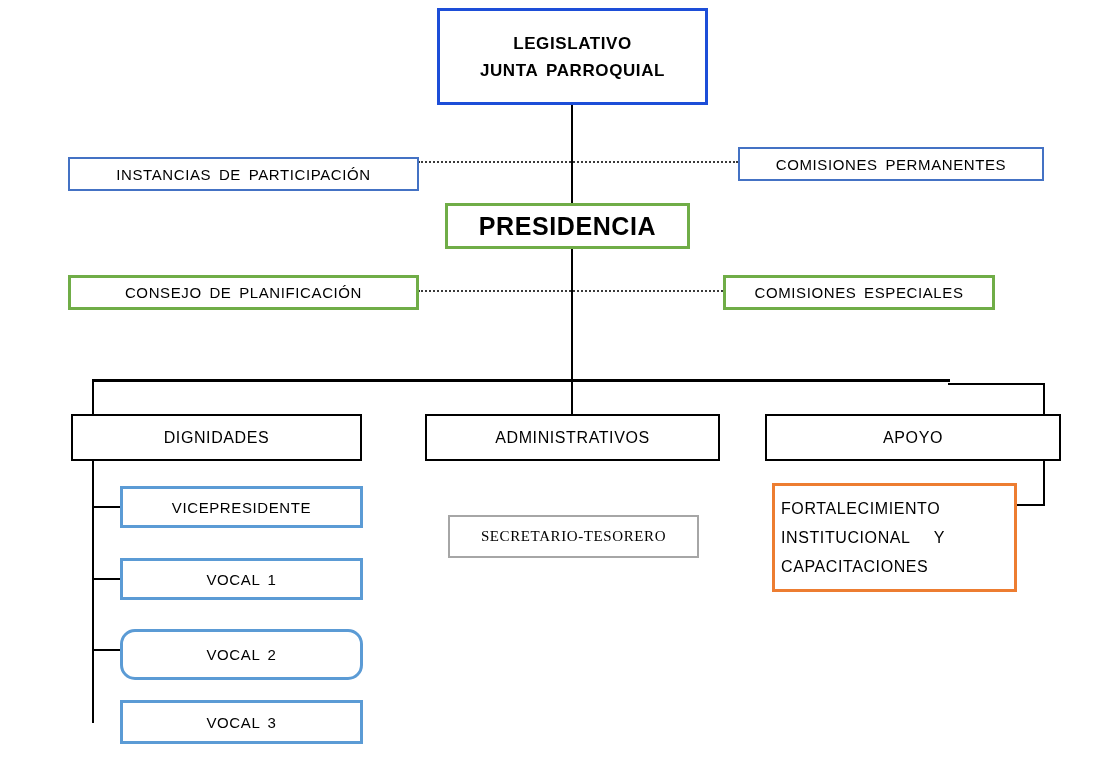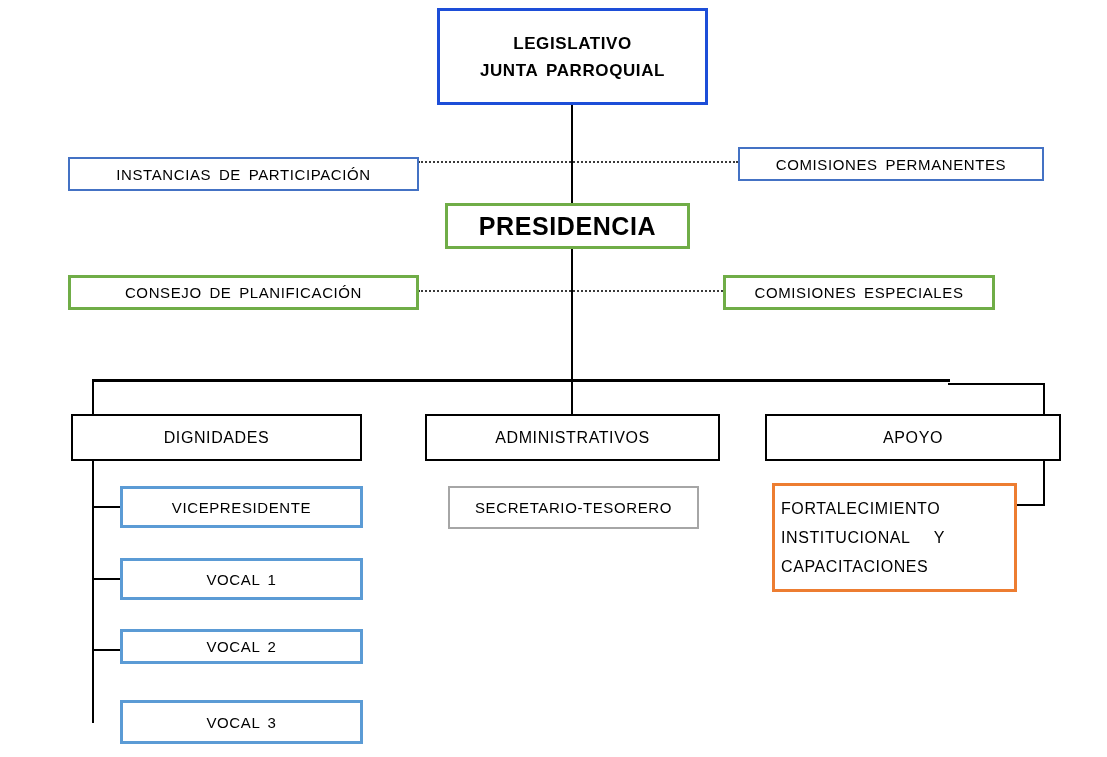--- a/index.html
+++ b/index.html
@@ -80,27 +80,27 @@
   <div class="node b-green t-reg" style="left:723px; top:275px; width:272px; height:35px;">COMISIONES ESPECIALES</div>
 
   <div class="node b-black t-head" style="left:71px; top:414px; width:291px; height:47px;">DIGNIDADES</div>
 
   <div class="node b-black t-head" style="left:425px; top:414px; width:295px; height:47px;">ADMINISTRATIVOS</div>
 
   <div class="node b-black t-head" style="left:765px; top:414px; width:296px; height:47px;">APOYO</div>
 
   <div class="node b-lblue t-reg" style="left:120px; top:486px; width:243px; height:42px;">VICEPRESIDENTE</div>
 
-  <div class="node b-gray t-reg" style="left:448px; top:486px; width:251px; height:43px;">SECRETARIO-TESORERO</div>
+  <div class="node b-gray t-reg" style="left:448px; top:515px; width:251px; height:43px;font-family:Liberation Serif, serif;">SECRETARIO-TESORERO</div>
 
   <div class="node b-orange t-fort" style="left:772px; top:483px; width:245px; height:109px;">
     <div>FORTALECIMIENTO</div>
     <div>INSTITUCIONAL   Y</div>
     <div>CAPACITACIONES</div>
   </div>
 
   <div class="node b-lblue t-reg" style="left:120px; top:558px; width:243px; height:42px;">VOCAL 1</div>
 
-  <div class="node b-lblue t-reg" style="left:120px; top:629px; width:243px; height:35px;">VOCAL 2</div>
+  <div class="node b-lblue t-reg" style="left:120px; top:629px; width:243px; height:51px;border-radius:15px;">VOCAL 2</div>
 
   <div class="node b-lblue t-reg" style="left:120px; top:700px; width:243px; height:44px;">VOCAL 3</div>
 
 </div>
 
 </body></html>

